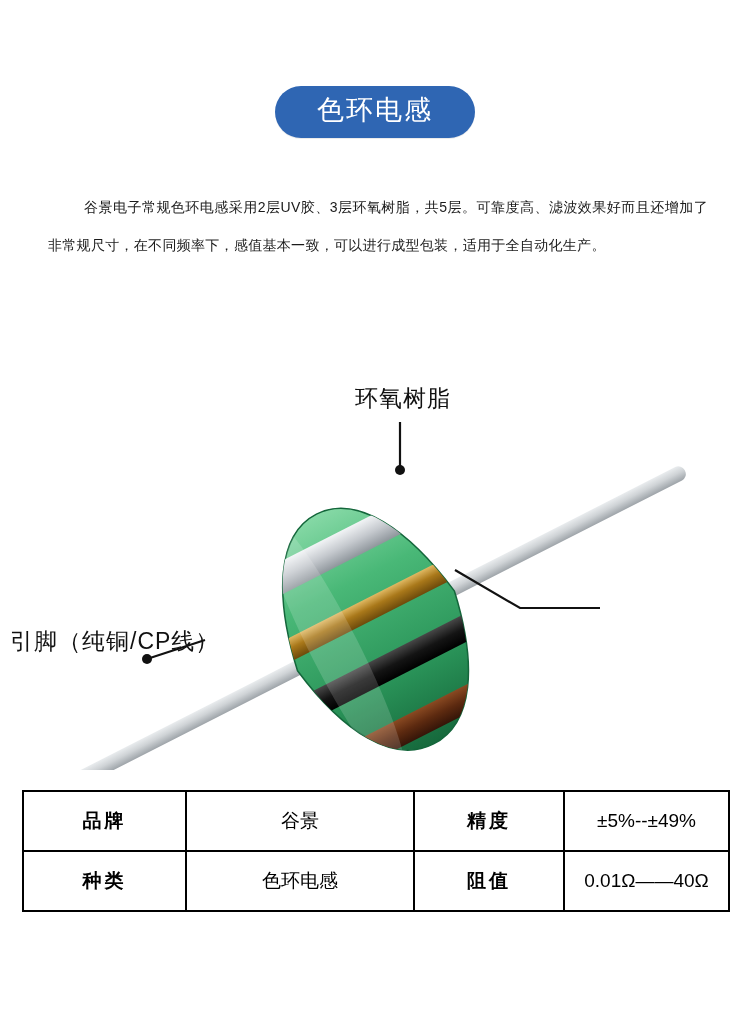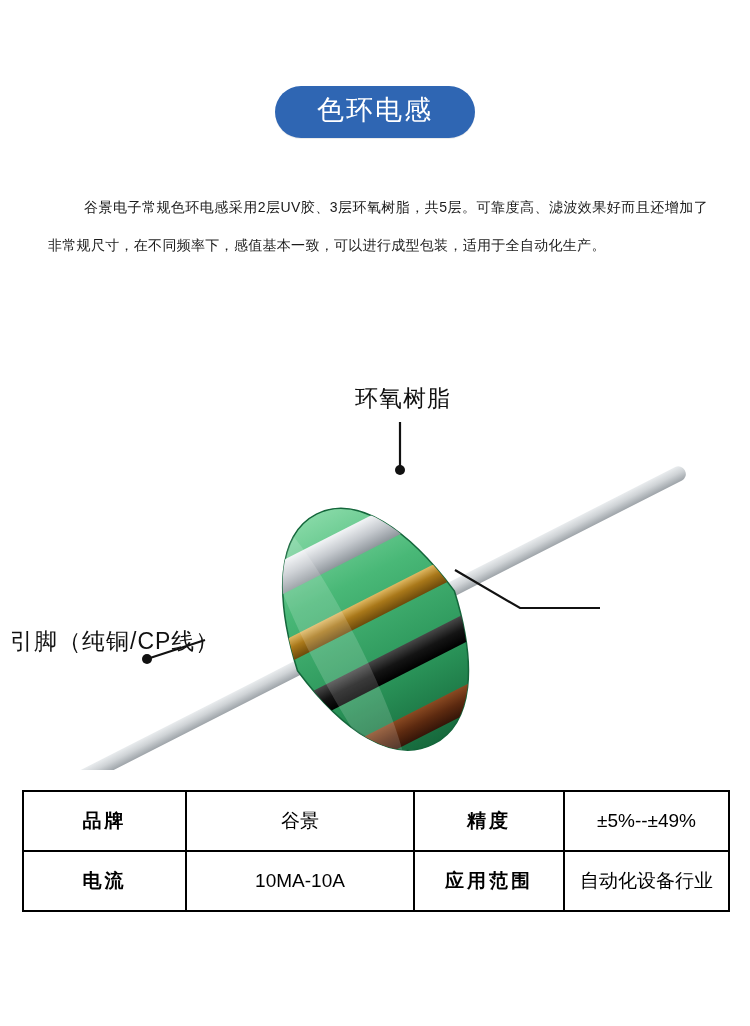--- a/index.html
+++ b/index.html
@@ -189,19 +189,19 @@
       <col class="c4">
     </colgroup>
   <tbody>
     <tr>
       <td class="k">品牌</td>
       <td>谷景</td>
       <td class="k">精度</td>
       <td>±5%--±49%</td>
     </tr>
     <tr>
-      <td class="k">电流</td>
-      <td>10MA-10A</td>
-      <td class="k">应用范围</td>
-      <td>自动化设备行业</td>
+      <td class="k">种类</td>
+      <td>色环电感</td>
+      <td class="k">阻值</td>
+      <td>0.01Ω——40Ω</td>
     </tr>
   </tbody>
 </table>
 
 </body></html>

